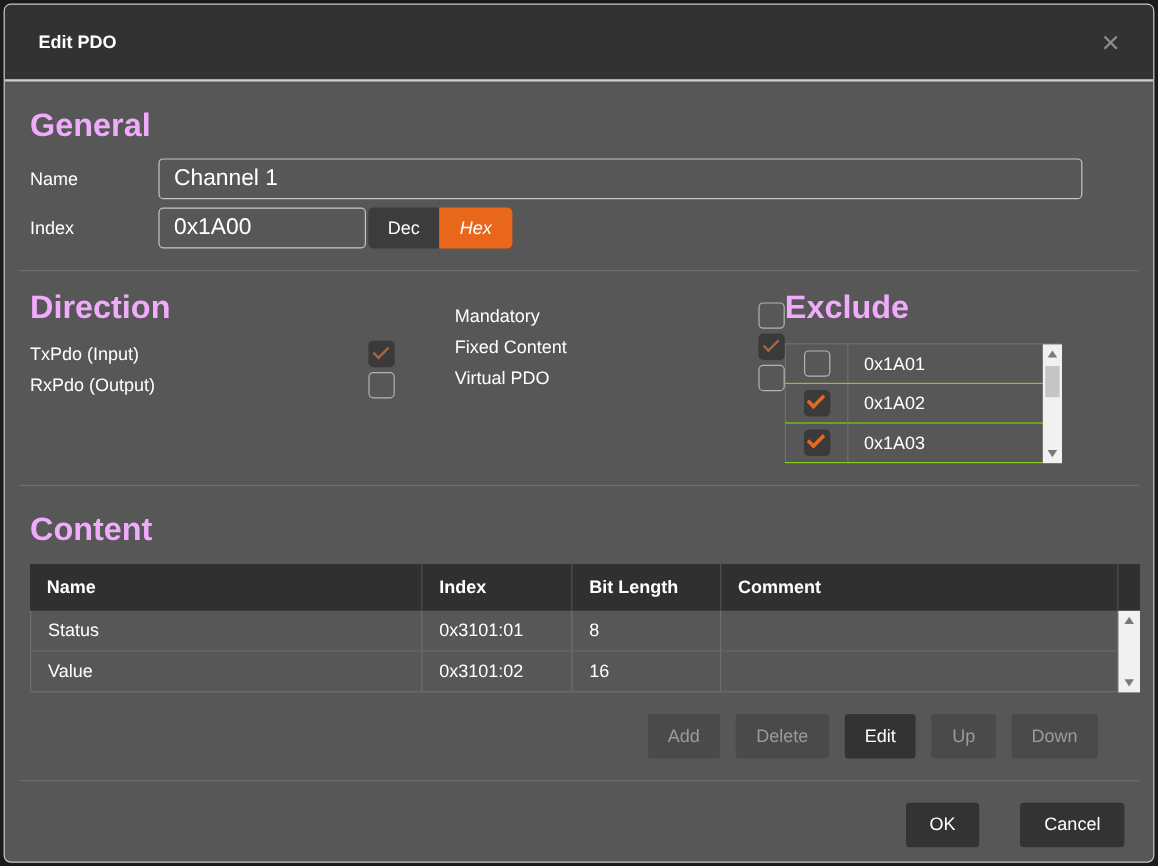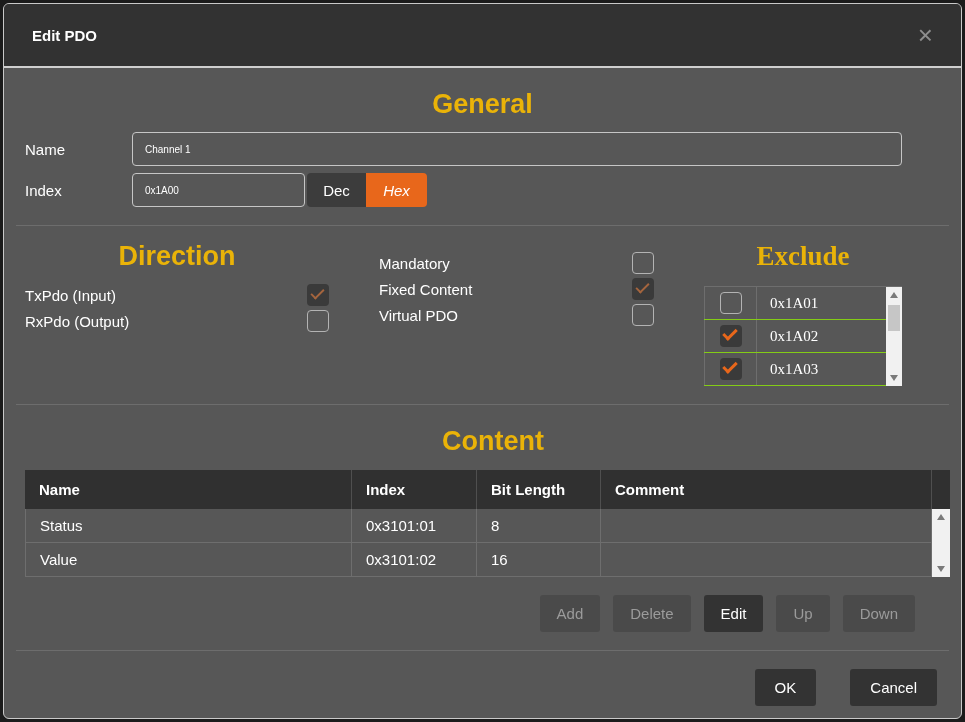--- a/index.html
+++ b/index.html
@@ -23,52 +23,52 @@
   .titlebar {
     height: 64px;
     background: #323232;
     border-bottom: 2px solid #cfcfcf;
     display: flex; align-items: center; justify-content: space-between;
     padding: 0 28px;
   }
   .titlebar .title { color: #ffffff; font-size: 15px; font-weight: bold; }
   .close-btn { color: #8d8d8d; font-size: 26px; line-height: 1; cursor: pointer; font-weight: normal; }
   
-  .heading { color: #eab308; font-size: 27px; font-weight: bold; line-height: 32px; text-align: center; }
+  .heading { color: #f0abfc; font-size: 27px; font-weight: bold; line-height: 32px; }
   .divider { border: none; border-top: 1px solid #6d6d6d; margin: 18px 12px 0 12px; }
   
   .section-general { padding: 20px 21px 0 21px; }
   .section-general .heading { margin-bottom: 12px; }
   .form-row { display: flex; align-items: center; margin-bottom: 7px; }
   .form-label { width: 107px; color: #ffffff; font-size: 15px; }
   .text-input {
     height: 34px;
     border: 1px solid #c6c6c6;
     border-radius: 4px;
     background: transparent;
     color: #ffffff;
-    font-size: 10px;
+    font-size: 19px;
     padding: 0 12px;
     outline: none;
     font-family: inherit;
   }
   .name-input { width: 770px; }
   .index-input { width: 173px; }
   .seg-group { display: flex; margin-left: 2px; }
   .seg-btn {
     height: 34px; display: flex; align-items: center; justify-content: center;
     font-size: 15px; color: #ffffff; cursor: pointer;
   }
   .seg-dec { width: 59px; background: #3c3c3c; border-radius: 4px 0 0 4px; }
   .seg-hex { width: 61px; background: #e8671b; border-radius: 0 4px 4px 0; font-style: italic; }
   
   .cols { display: flex; padding-top: 14px; align-items: flex-start; }
   .col-direction { margin-left: 21px; width: 304px; }
   .col-flags { margin-left: 50px; width: 275px; }
-  .col-exclude { margin-left: 50px; width: 198px; font-family: Liberation Serif, serif; }
+  .col-exclude { width: 231px; }
   .check-row {
     display: flex; align-items: center; justify-content: space-between;
     height: 22px; margin-top: 4px;
   }
   .check-row.first { margin-top: 12px; }
   .check-label { color: #ffffff; font-size: 15px; }
   .cb { width: 22px; height: 22px; border-radius: 4px; position: relative; flex: 0 0 auto; }
   .cb.unchecked { border: 1px solid #b3b3b3; background: transparent; }
   .cb.checked { background: #3a3a3a; }
   .cb.checked::after {

